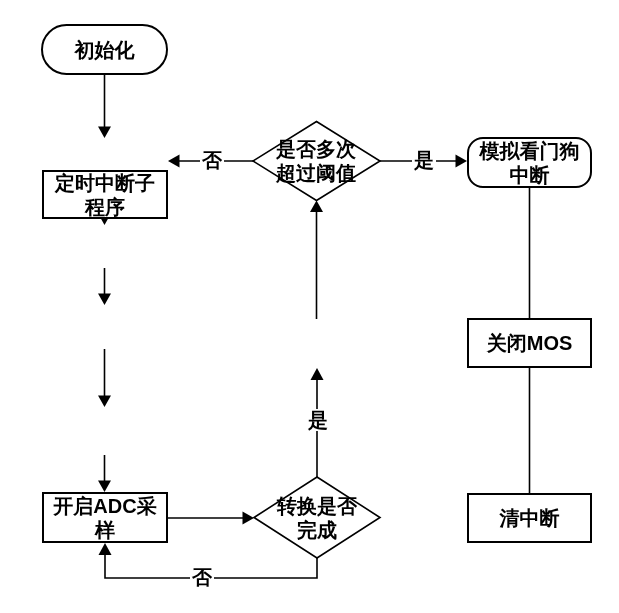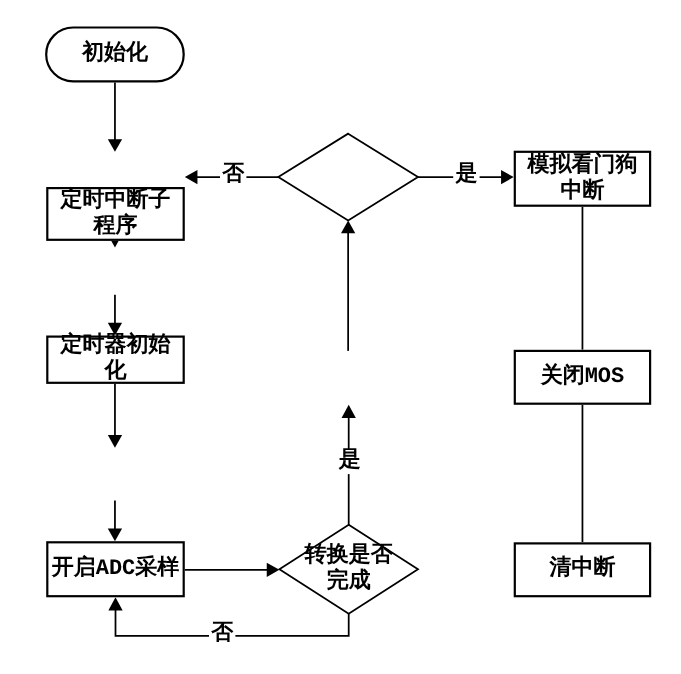--- a/index.html
+++ b/index.html
@@ -1,21 +1,21 @@
 <!DOCTYPE html>
 <html><head>
 <meta charset="utf-8">
 <style>
   html, body { margin: 0; padding: 0; background: #fff; }
   .canvas {
     position: relative;
     width: 619px;
     height: 613px;
     background: #ffffff;
-    font-family: Liberation Mono, monospace;
+    font-family: Liberation Sans, sans-serif;
     color: #000;
     overflow: hidden;
   }
   .edges-layer {
     position: absolute;
     left: 0; top: 0;
     width: 619px; height: 613px;
   }
   .node {
     position: absolute;
@@ -52,21 +52,21 @@
     line-height: 1.1;
   }
   
   #n-start      { left: 41px;  top: 24px;  width: 127px; height: 51px; }
   #n-timer-isr  { left: 42px;  top: 138px; width: 126px; height: 49px; margin-top: 32px; }
   #n-timer-entry{ left: 42px;  top: 225px; width: 126px; height: 43px; }
   #n-timer-init { left: 42px;  top: 305px; width: 126px; height: 44px; }
   #n-open-mos   { left: 42px;  top: 407px; width: 126px; height: 48px; }
   #n-open-adc   { left: 42px;  top: 492px; width: 126px; height: 51px; text-align: center; }
   #n-lcd        { left: 255px; top: 319px; width: 125px; height: 49px; }
-  #n-watchdog   { left: 467px; top: 137px; width: 125px; height: 51px; }
+  #n-watchdog   { left: 467px; top: 137px; width: 125px; height: 51px; border-radius: 16px; }
   #n-close-mos  { left: 467px; top: 318px; width: 125px; height: 50px; }
   #n-clear-int  { left: 467px; top: 493px; width: 125px; height: 50px; }
   #lbl-threshold { left: 316px; top: 161px; }
   #lbl-convert   { left: 317px; top: 518px; }
   #el-no-top    { left: 212px; top: 160px; }
   #el-yes-right { left: 424px; top: 160px; }
   #el-yes-mid   { left: 318px; top: 420px; }
   #el-no-bottom { left: 202px; top: 577px; }
 </style>
 </head>
@@ -120,34 +120,34 @@
       <polygon points="455.5,154.5 455.5,167.5 467,161"></polygon>
     </g>
   </svg>
 
   <div class="node terminator" id="n-start">初始化</div>
 
   <div class="node" id="n-timer-isr">定时中断子
 程序</div>
 
 
-  <div class="node" id="n-timer-init">定时器初始
-化</div>
 
 
   <div class="node" id="n-open-adc">开启ADC采样</div>
 
 
   <div class="node" id="n-watchdog">模拟看门狗
 中断</div>
 
   <div class="node" id="n-clear-int">清中断</div>
 
   <div class="node" id="n-close-mos">关闭MOS</div>
 
+  <div class="diamond-label" id="lbl-threshold">是否多次
+超过阈值</div>
 
   <div class="diamond-label" id="lbl-convert">转换是否
 完成</div>
 
   <div class="edge-label" id="el-no-top">否</div>
 
   <div class="edge-label" id="el-yes-right">是</div>
 
   <div class="edge-label" id="el-yes-mid">是</div>
 

